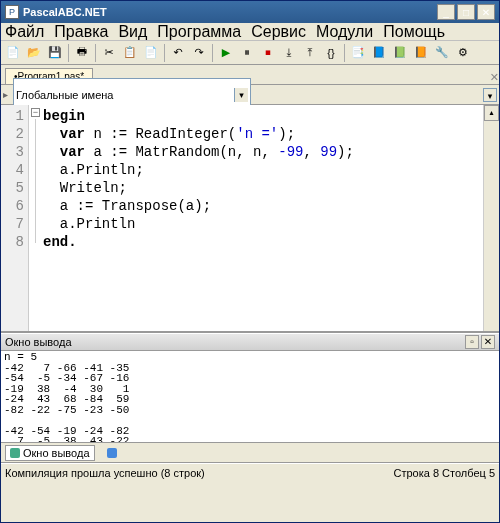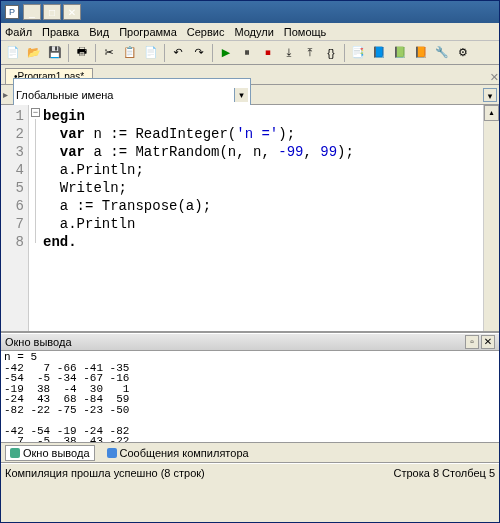--- a/index.html
+++ b/index.html
@@ -3,21 +3,21 @@
 <meta charset="utf-8">
 <style>
   * { box-sizing: border-box; margin: 0; padding: 0; }
   body { font-family: Tahoma, sans-serif; font-size: 11px; background: #ece9d8; width: 500px; height: 523px; overflow: hidden; border: 1px solid #0a246a; }
   .titlebar { height: 22px; background: linear-gradient(#3b6ea5,#2c5a8e); color: #fff; display: flex; align-items: center; padding: 0 4px; }
   .titlebar .icon { width: 14px; height: 14px; background: #fff; border: 1px solid #666; margin-right: 4px; display:flex; align-items:center; justify-content:center; font-size:9px; color:#2c5a8e;}
   .title-text { flex: 1; font-weight: bold; font-size: 11px; }
   .win-btns { display: flex; gap: 2px; }
   .win-btn { width: 18px; height: 16px; background: #ece9d8; border: 1px solid #888; font-size: 10px; display: flex; align-items: center; justify-content: center; cursor: pointer; }
   .menubar { height: 18px; background: #ece9d8; display: flex; align-items: center; padding: 0 4px; gap: 10px; border-bottom: 1px solid #c0c0c0; }
-  .menu-item { cursor: pointer; font-size: 11px; }
+  .menu-item { cursor: pointer; font-size: 16px; }
   .toolbar { height: 24px; background: #ece9d8; display: flex; align-items: center; padding: 0 2px; gap: 1px; border-bottom: 1px solid #999; }
   .tool-btn { width: 20px; height: 20px; border: 1px solid transparent; display: flex; align-items: center; justify-content: center; cursor: pointer; font-size: 11px; }
   .tool-sep { width: 1px; height: 18px; background: #aaa; margin: 0 2px; }
   .tabbar { height: 20px; background: #ece9d8; display: flex; align-items: flex-end; padding-left: 4px; border-bottom: 1px solid #999; }
   .tab { background: #fff8dc; border: 1px solid #999; border-bottom: none; padding: 2px 8px; font-size: 10px; cursor: pointer; }
   .tab-close-x { float:right; margin-left:2px; cursor:pointer; color:#888;}
   .combo-row { height: 20px; background: #ece9d8; display: flex; align-items: center; padding: 2px; border-bottom: 1px solid #999; }
   .combo { flex: 1; height: 33px; border: 1px solid #7f9db9; background: #fff; font-size: 11px; padding: 0 2px; display:flex; align-items:center; justify-content:space-between; max-width: 290px;}
   .combo-arrow { width: 14px; height: 14px; background: #ece9d8; border-left: 1px solid #7f9db9; text-align: center; font-size: 9px; line-height: 14px; }
   .editor-area { height: 228px; background: #fff; display: flex; position: relative; border-bottom: 2px solid #999;}
@@ -40,20 +40,21 @@
   .bt-icon { width: 10px; height: 10px; border-radius: 2px; }
   .statusbar { height: 18px; background: #ece9d8; display: flex; align-items: center; padding: 0 4px; font-size: 11px; border-top: 1px solid #fff; gap: 36px; }
   .status-left { flex: 1; }
   .code-inner{ padding-left:14px;}
 </style>
 </head>
 <body>
 
 <div class="titlebar">
   <div class="icon">P</div>
+  <div class="title-text">PascalABC.NET</div>
   <div class="win-btns">
     <div class="win-btn">_</div>
     <div class="win-btn">□</div>
     <div class="win-btn">✕</div>
   </div>
 </div>
 
 <div class="menubar">
   <span class="menu-item">Файл</span>
   <span class="menu-item">Правка</span>
@@ -157,20 +158,19 @@
 -41 -67  30 -84 -23
 -35 -16   1  59 -50</span></div>
 
 <div class="bottom-tabs">
   <div class="bottom-tab active">
     <div class="bt-icon" style="background:#4a8"></div>
     <span>Окно вывода</span>
   </div>
   <div class="bottom-tab">
     <div class="bt-icon" style="background:#48d"></div>
-    <span>Сообщения компилятора</span>
   </div>
 </div>
 
 <div class="statusbar">
   <span class="status-left">Компиляция прошла успешно (8 строк)</span>
   <span>Строка  8  Столбец  5</span>
 </div>
 
 </body></html>

